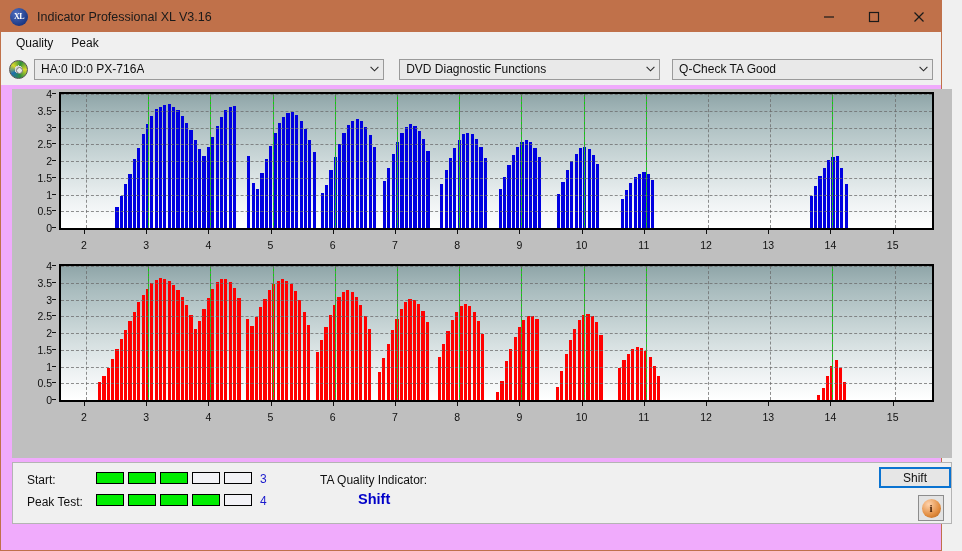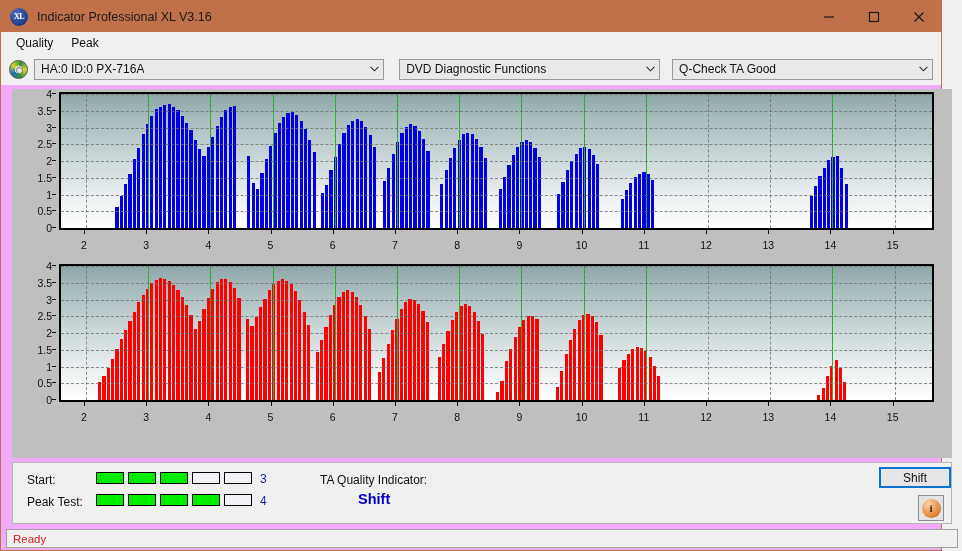--- a/index.html
+++ b/index.html
@@ -670,17 +670,14 @@
 
     <div class="ta-label">TA Quality Indicator:</div>
     <div class="ta-value">Shift</div>
 
     <div class="start-btn">Shift</div>
     <div class="info-btn">
       <div class="info-ball">i</div>
     </div>
   </div>
 
-  <div class="statusbar">
-    <div class="status-text">Ready</div>
-  </div>
 
 </div>
 
 </body></html>

